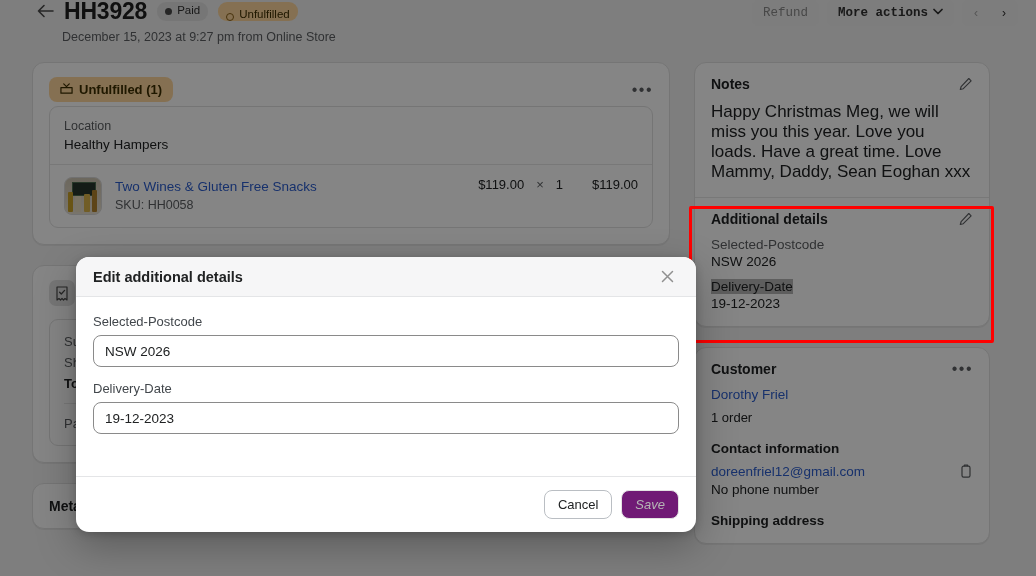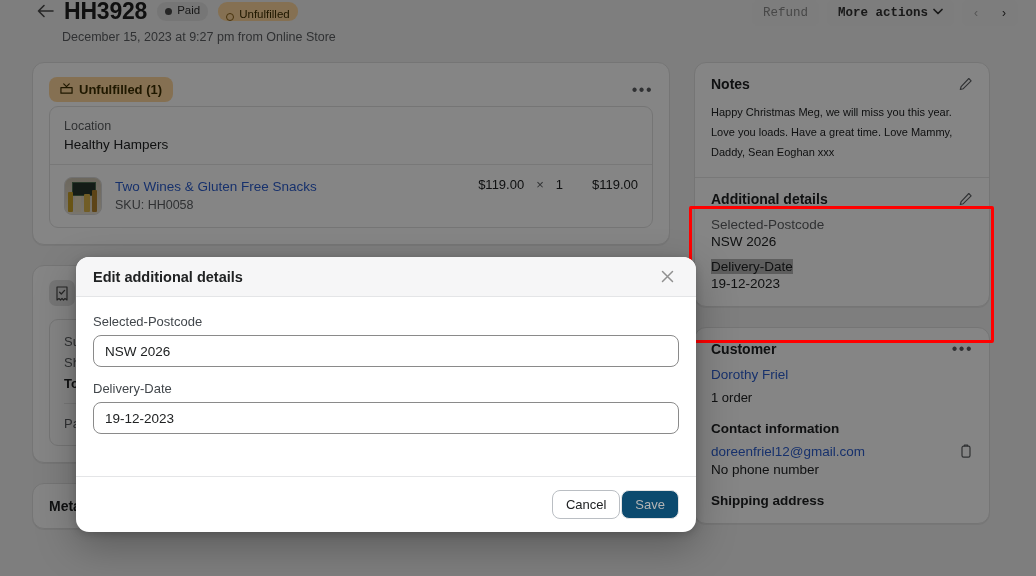--- a/index.html
+++ b/index.html
@@ -136,21 +136,21 @@
   .meta-head { display: flex; align-items: center; justify-content: space-between; }
   .meta-title { font-size: 14px; font-weight: 600; color: #202223; }
   .link { color: #2c5ecf; font-size: 12.5px; cursor: pointer; }
 
   
   .right { position: absolute; left: 694px; top: 0; width: 296px; }
   .sec { padding: 13px 16px 15px; }
   .sec-head { display: flex; align-items: center; justify-content: space-between; }
   .sec-title { font-size: 14px; font-weight: 600; color: #202223; }
   .pencil { color: #5c5f62; cursor: pointer; display: flex; }
-  .note-body { margin-top: 10px; font-size: 11px; color: #202223; line-height: 20px; }
+  .note-body { margin-top: 10px; font-size: 17px; color: #202223; line-height: 20px; }
   .detail-label { font-size: 13.5px; color: #5c5f62; margin-top: 10px; }
   .detail-value { font-size: 13.5px; color: #202223; margin-top: 2px; }
   .selected-text { background: #b4b4b4; color: #202223; }
   .cust-name { color: #2c5ecf; font-size: 13.5px; margin-top: 10px; cursor: pointer; }
   .cust-orders { font-size: 13px; color: #202223; margin-top: 8px; }
   .sub-title { font-size: 13.5px; font-weight: 600; color: #202223; margin-top: 16px; }
   .email-row { display: flex; align-items: center; justify-content: space-between; margin-top: 8px; }
   .email { color: #2c5ecf; font-size: 13.5px; cursor: pointer; }
   .copy-ico { color: #5c5f62; cursor: pointer; display: flex; }
   .nophone { font-size: 13.5px; color: #202223; margin-top: 3px; }
@@ -196,30 +196,30 @@
     border: 1px solid #8a8a8a; border-radius: 8px;
     background: #fff;
     font-family: inherit; font-size: 13.5px; color: #202223;
     padding: 0 11px;
     outline: none;
   }
   .field + .field { margin-top: 14px; }
   .modal-foot {
     flex: none; height: 56px;
     border-top: 1px solid #e4e5e7;
-    display: flex; align-items: center; justify-content: flex-end; gap: 1px;
+    display: flex; align-items: center; justify-content: flex-end; gap: 9px;
     padding-right: 17px;
   }
   .mbtn {
     height: 29px; padding: 0 13px; border-radius: 8px;
     font-family: inherit; font-size: 13px; cursor: pointer;
     border: 1px solid #babec3; background: #fff; color: #202223;
   }
   .mbtn.primary-disabled {
-    background: #0c4a6e; border: 1px solid #e3e3e3; color: #b5b5b5; cursor: default;
+    background: #701a75; border: 1px solid #e3e3e3; color: #b5b5b5; cursor: default; font-style: italic;
   }
 </style>
 </head>
 <body>
 
 <div id="page">
 
   <div class="hdr">
     <div class="hdr-row">
       <span class="back-arrow">

